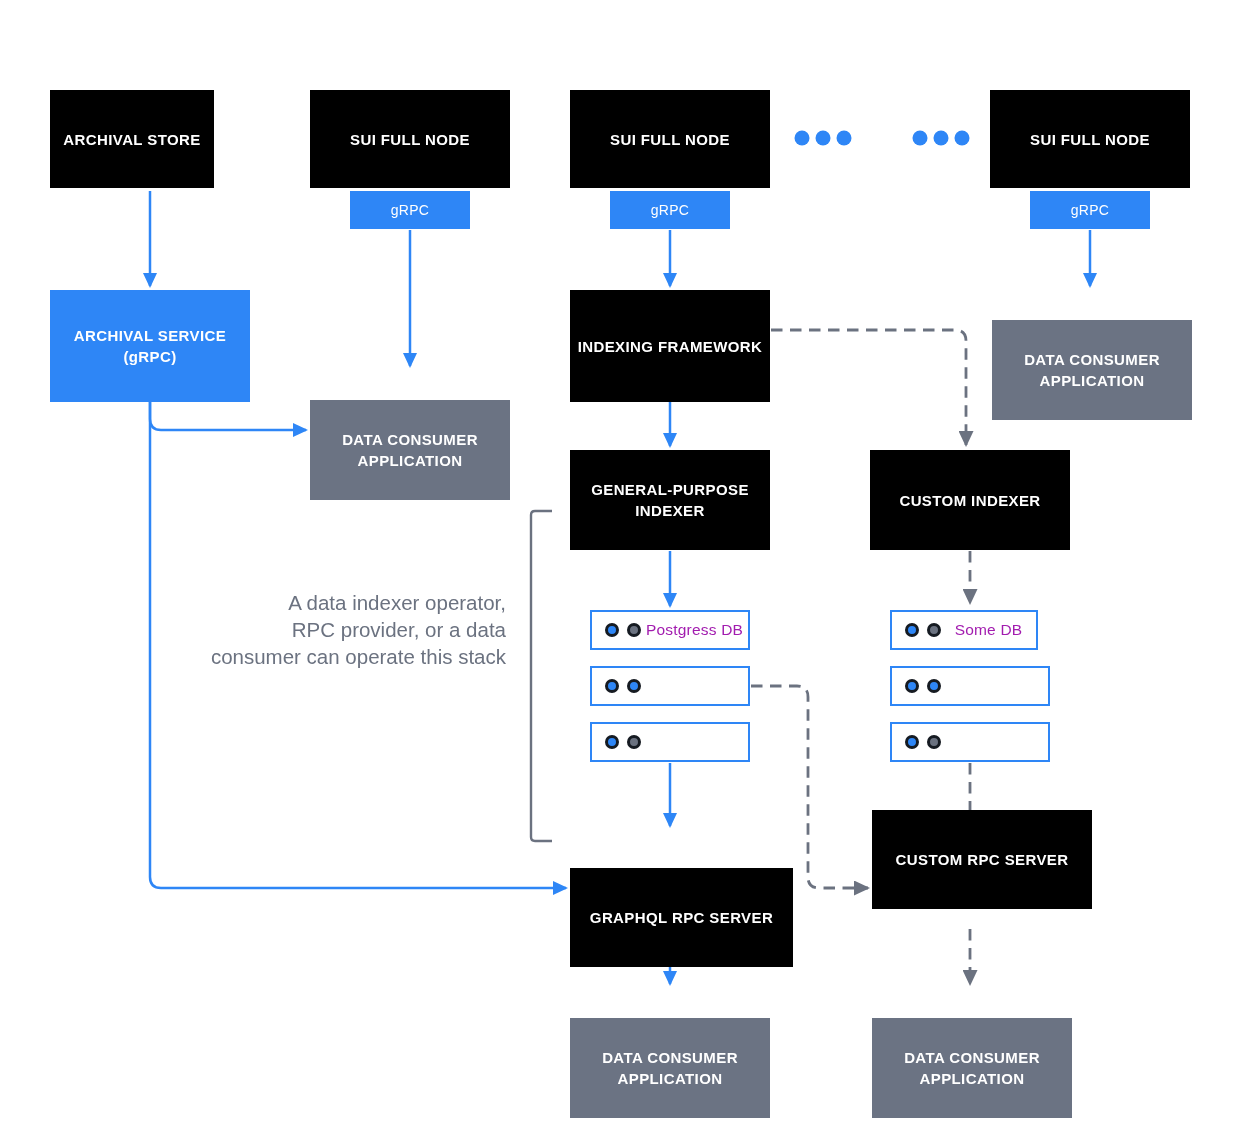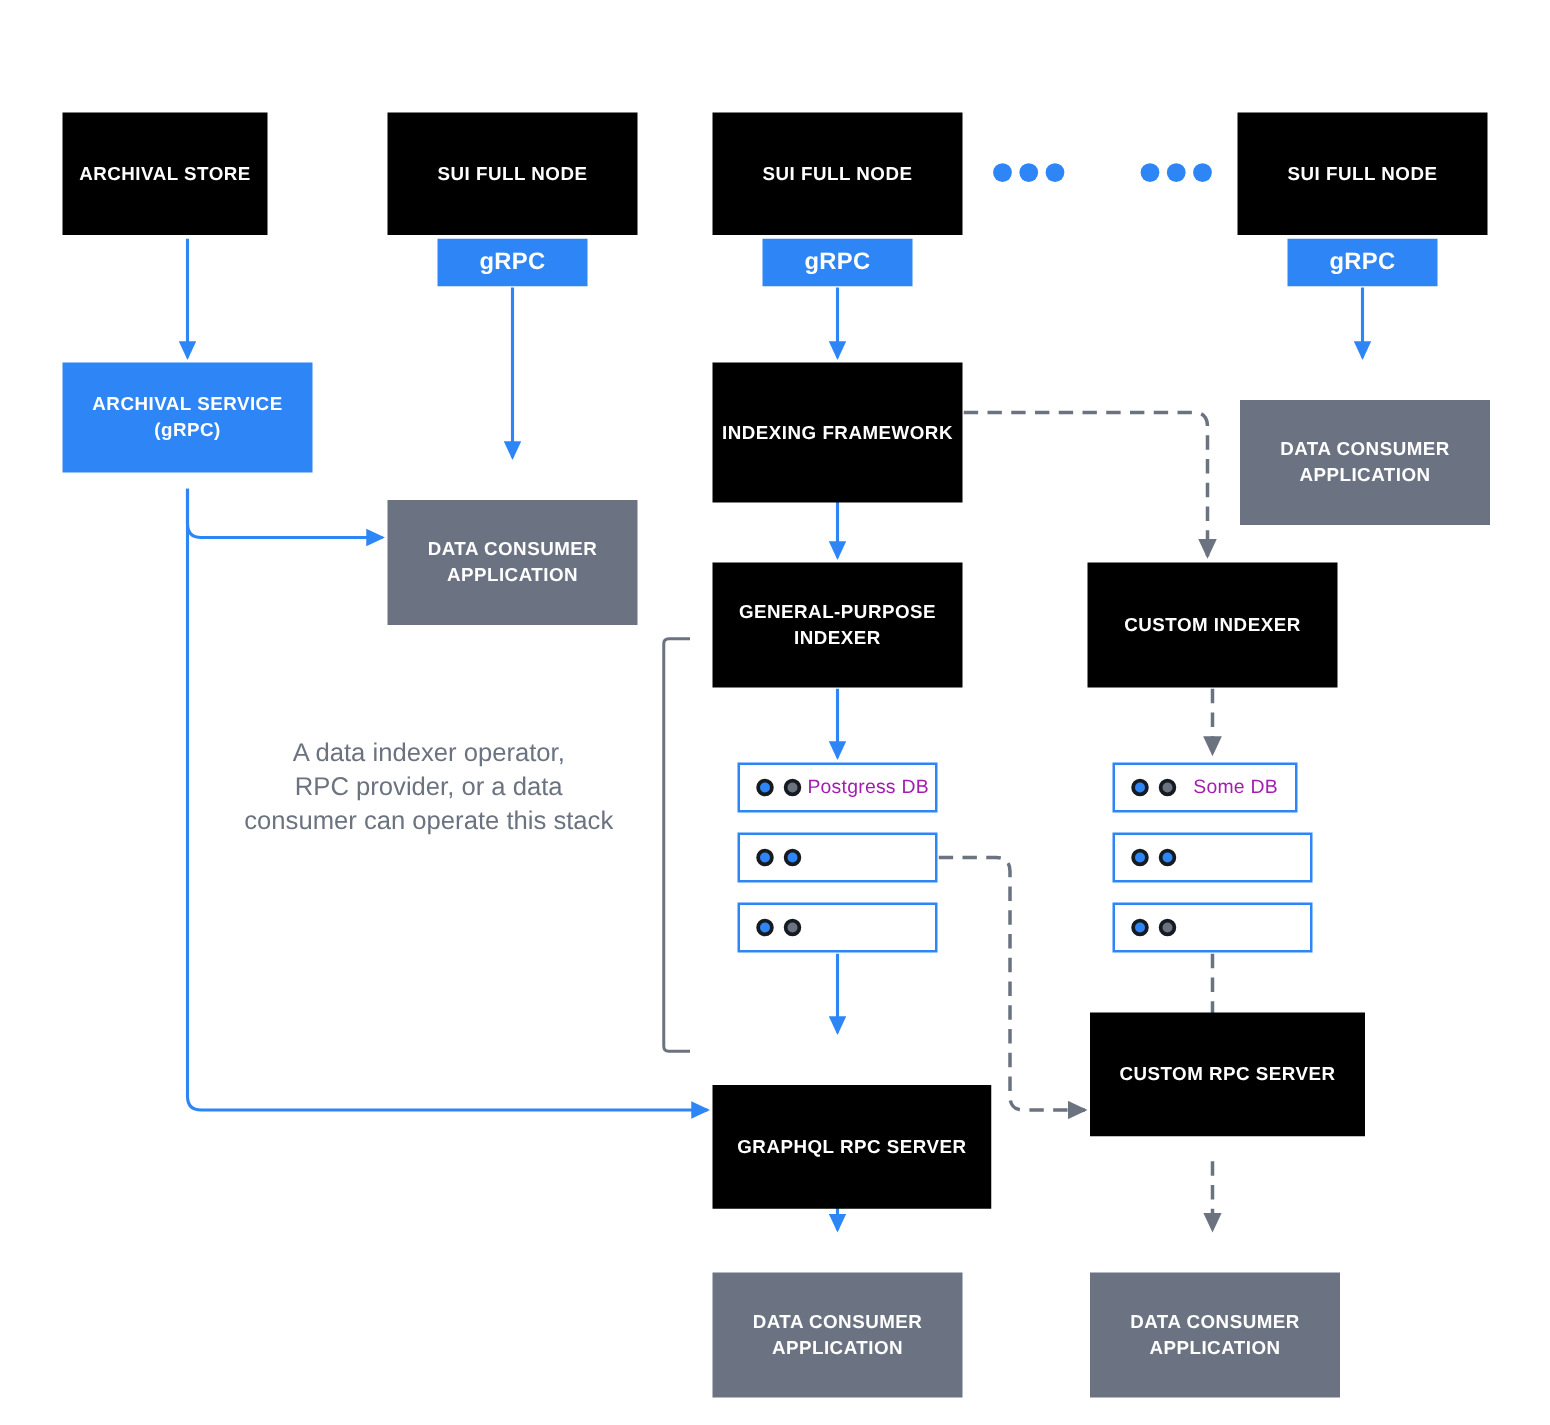--- a/index.html
+++ b/index.html
@@ -11,33 +11,33 @@
   .box{
     position:absolute;display:flex;align-items:center;justify-content:center;
     text-align:center;color:#ffffff;font-weight:700;font-size:15px;line-height:1.4;
     letter-spacing:.4px;white-space:pre-line;
   }
   .box.black{background:#000000;}
   .box.blue{background:#2E86F6;}
   .box.gray{background:#6B7383;margin-top:30px;}
   .tab{
     position:absolute;background:#2E86F6;color:#ffffff;display:flex;align-items:center;
-    justify-content:center;font-weight:700;font-size:19px;letter-spacing:.3px;
+    justify-content:center;font-weight:400;font-size:14px;letter-spacing:.3px;
   }
   .db{
     position:absolute;background:#ffffff;border:2px solid #2E86F6;box-sizing:border-box;
     display:flex;align-items:center;padding-left:13px;
   }
   .db .dots{display:flex;gap:8px;align-items:center;}
   .dot{width:8px;height:8px;border-radius:50%;border:3px solid #161b22;}
   .dot.b{background:#2E86F6;}
   .dot.g{background:#6B7280;}
   .db .lbl{flex:1;text-align:center;font-size:15.5px;color:#a21caf;letter-spacing:.2px;}
   .annotation{
-    position:absolute;left:164px;top:589px;width:358px;text-align:center;
+    position:absolute;left:148px;top:589px;width:358px;text-align:right;
     font-size:20.5px;line-height:27px;color:#6B7280;white-space:pre-line;
   }
 </style>
 </head>
 <body>
 
 <div class="stage">
 
   <svg class="wires" viewBox="0 0 1240 1140">
     <defs>
@@ -88,21 +88,21 @@
 
   <div class="box black" style="left:310px;top:90px;width:200px;height:98px">SUI FULL NODE</div>
   <div class="tab" style="left:350px;top:191px;width:120px;height:38px">gRPC</div>
 
   <div class="box black" style="left:570px;top:90px;width:200px;height:98px">SUI FULL NODE</div>
   <div class="tab" style="left:610px;top:191px;width:120px;height:38px">gRPC</div>
 
   <div class="box black" style="left:990px;top:90px;width:200px;height:98px">SUI FULL NODE</div>
   <div class="tab" style="left:1030px;top:191px;width:120px;height:38px">gRPC</div>
 
-  <div class="box blue" style="left:50px;top:290px;width:200px;height:88px">ARCHIVAL SERVICE
+  <div class="box blue" style="left:50px;top:290px;width:200px;height:112px">ARCHIVAL SERVICE
 (gRPC)</div>
 
   <div class="box gray" style="left:310px;top:370px;width:200px;height:100px">DATA CONSUMER
 APPLICATION</div>
 
   <div class="box black" style="left:570px;top:290px;width:200px;height:112px">INDEXING FRAMEWORK</div>
 
   <div class="box gray" style="left:992px;top:290px;width:200px;height:100px">DATA CONSUMER
 APPLICATION</div>
 

